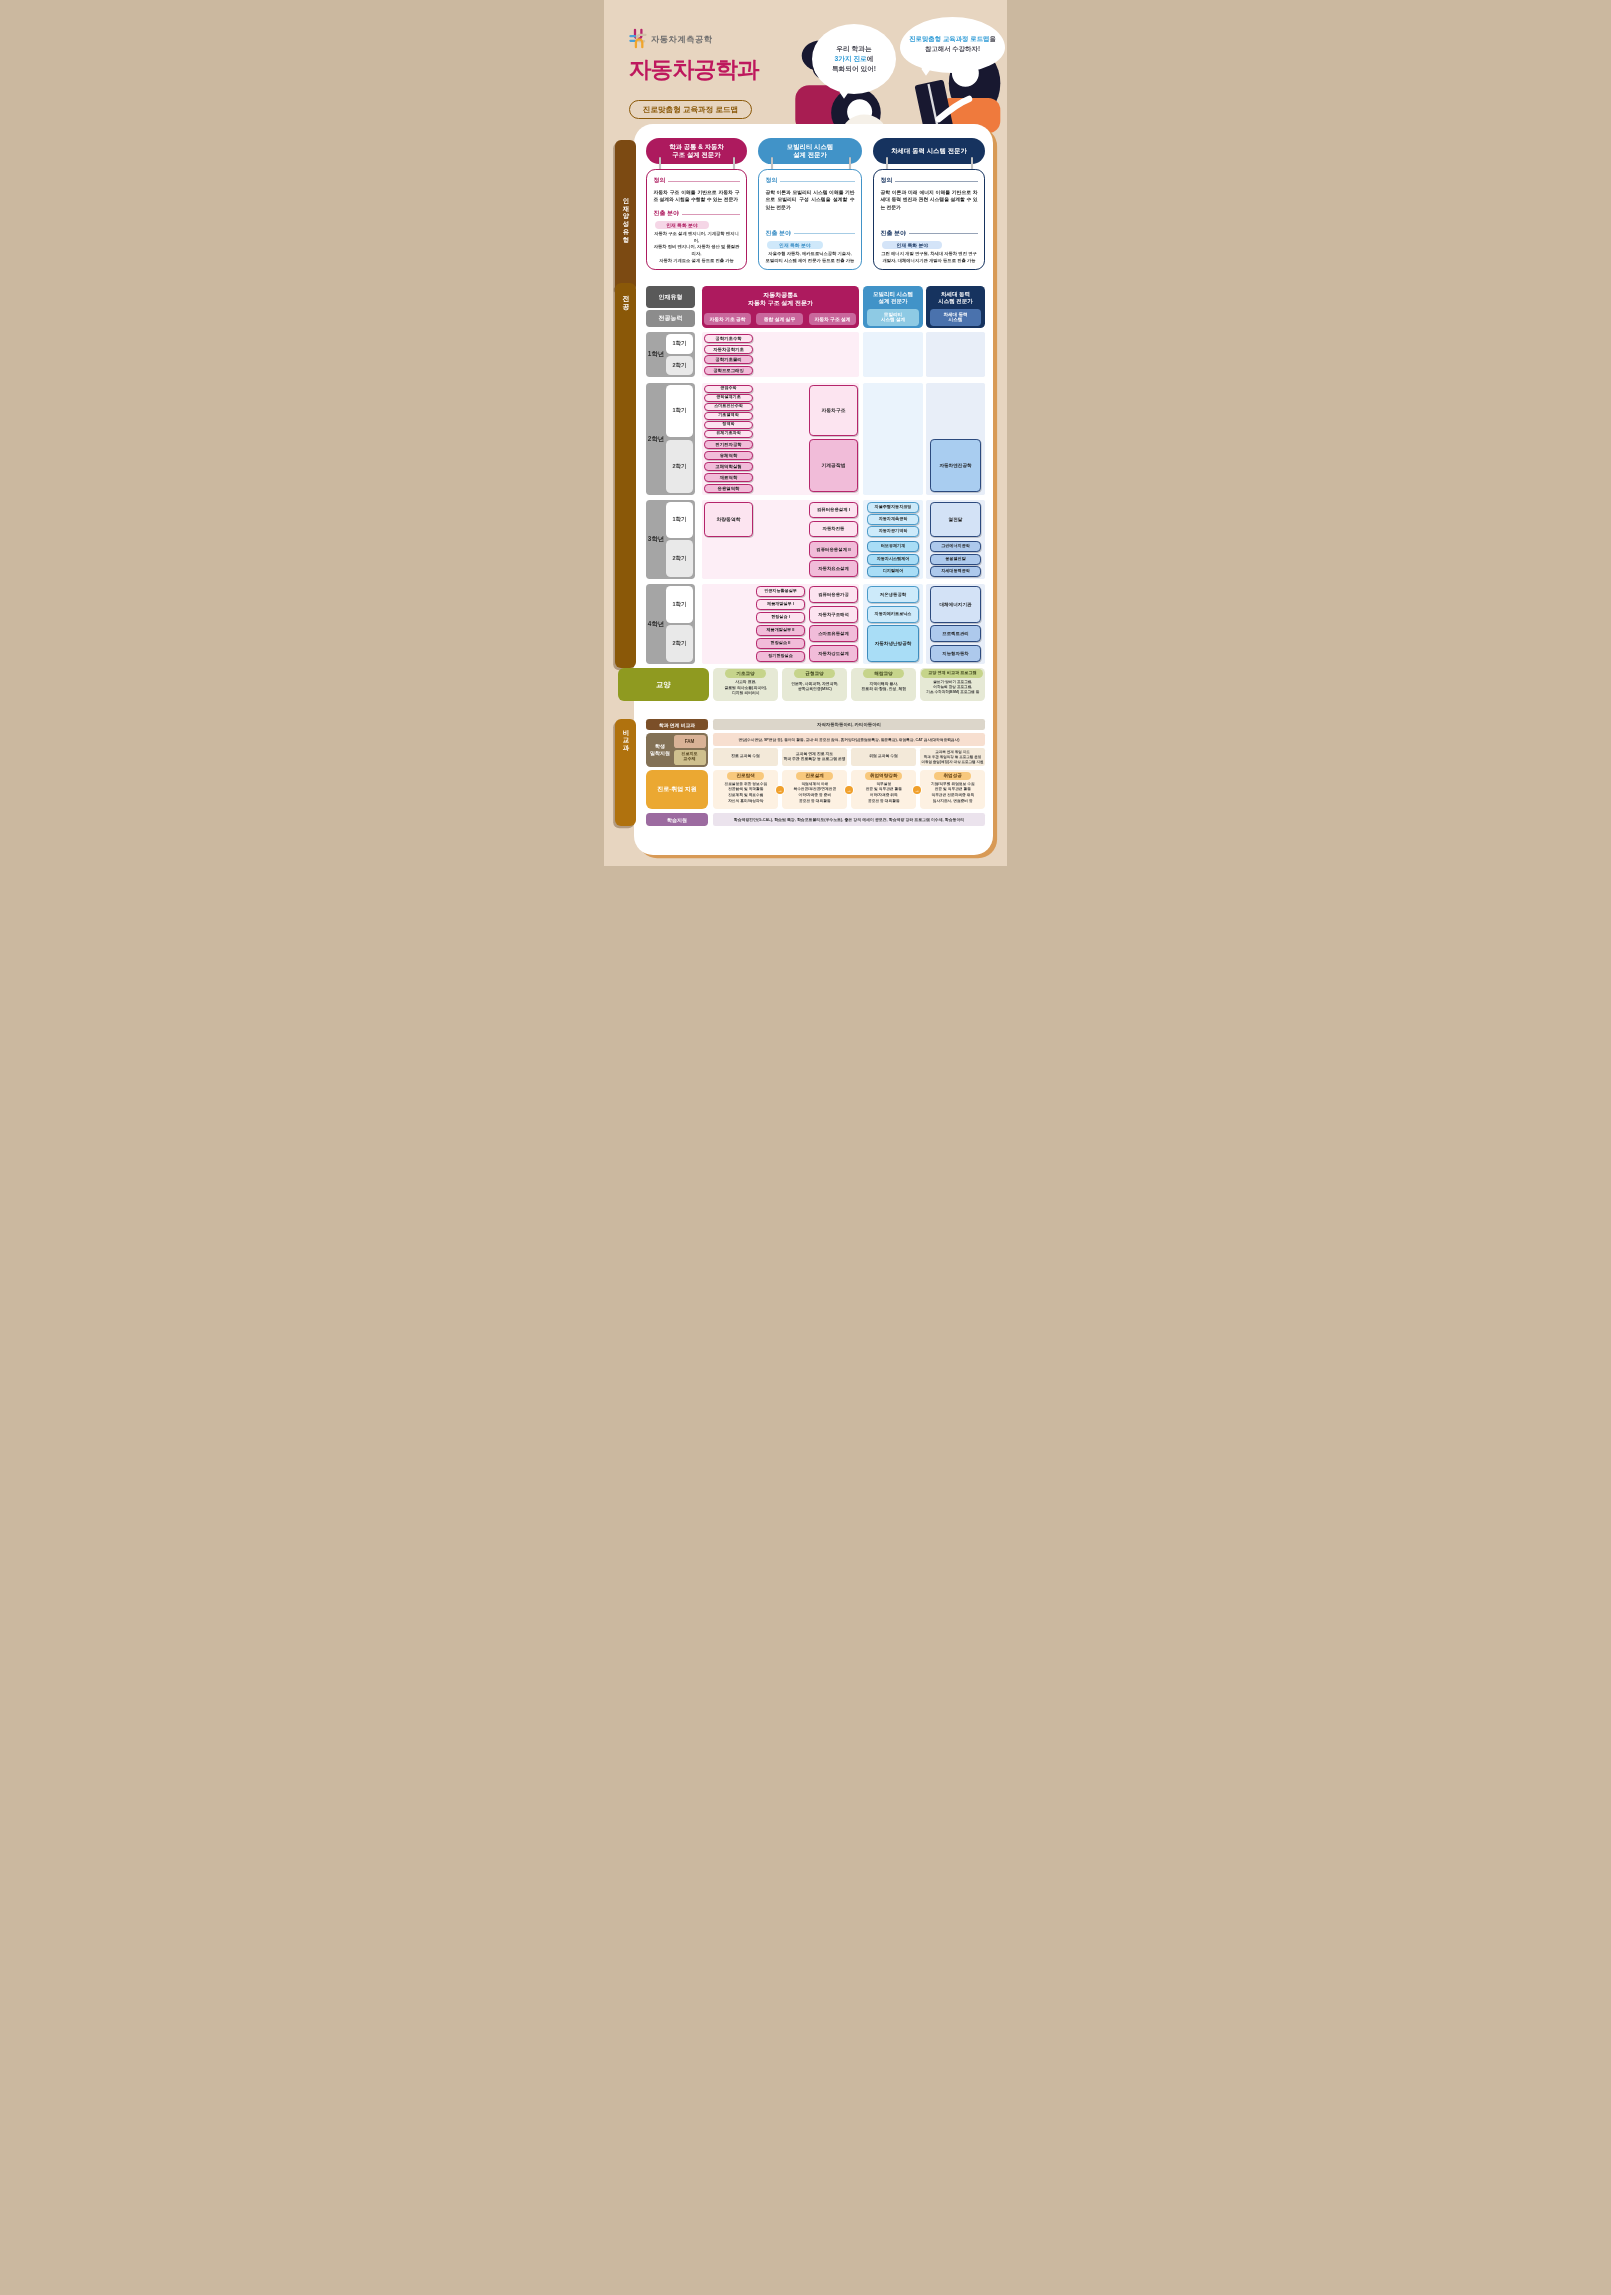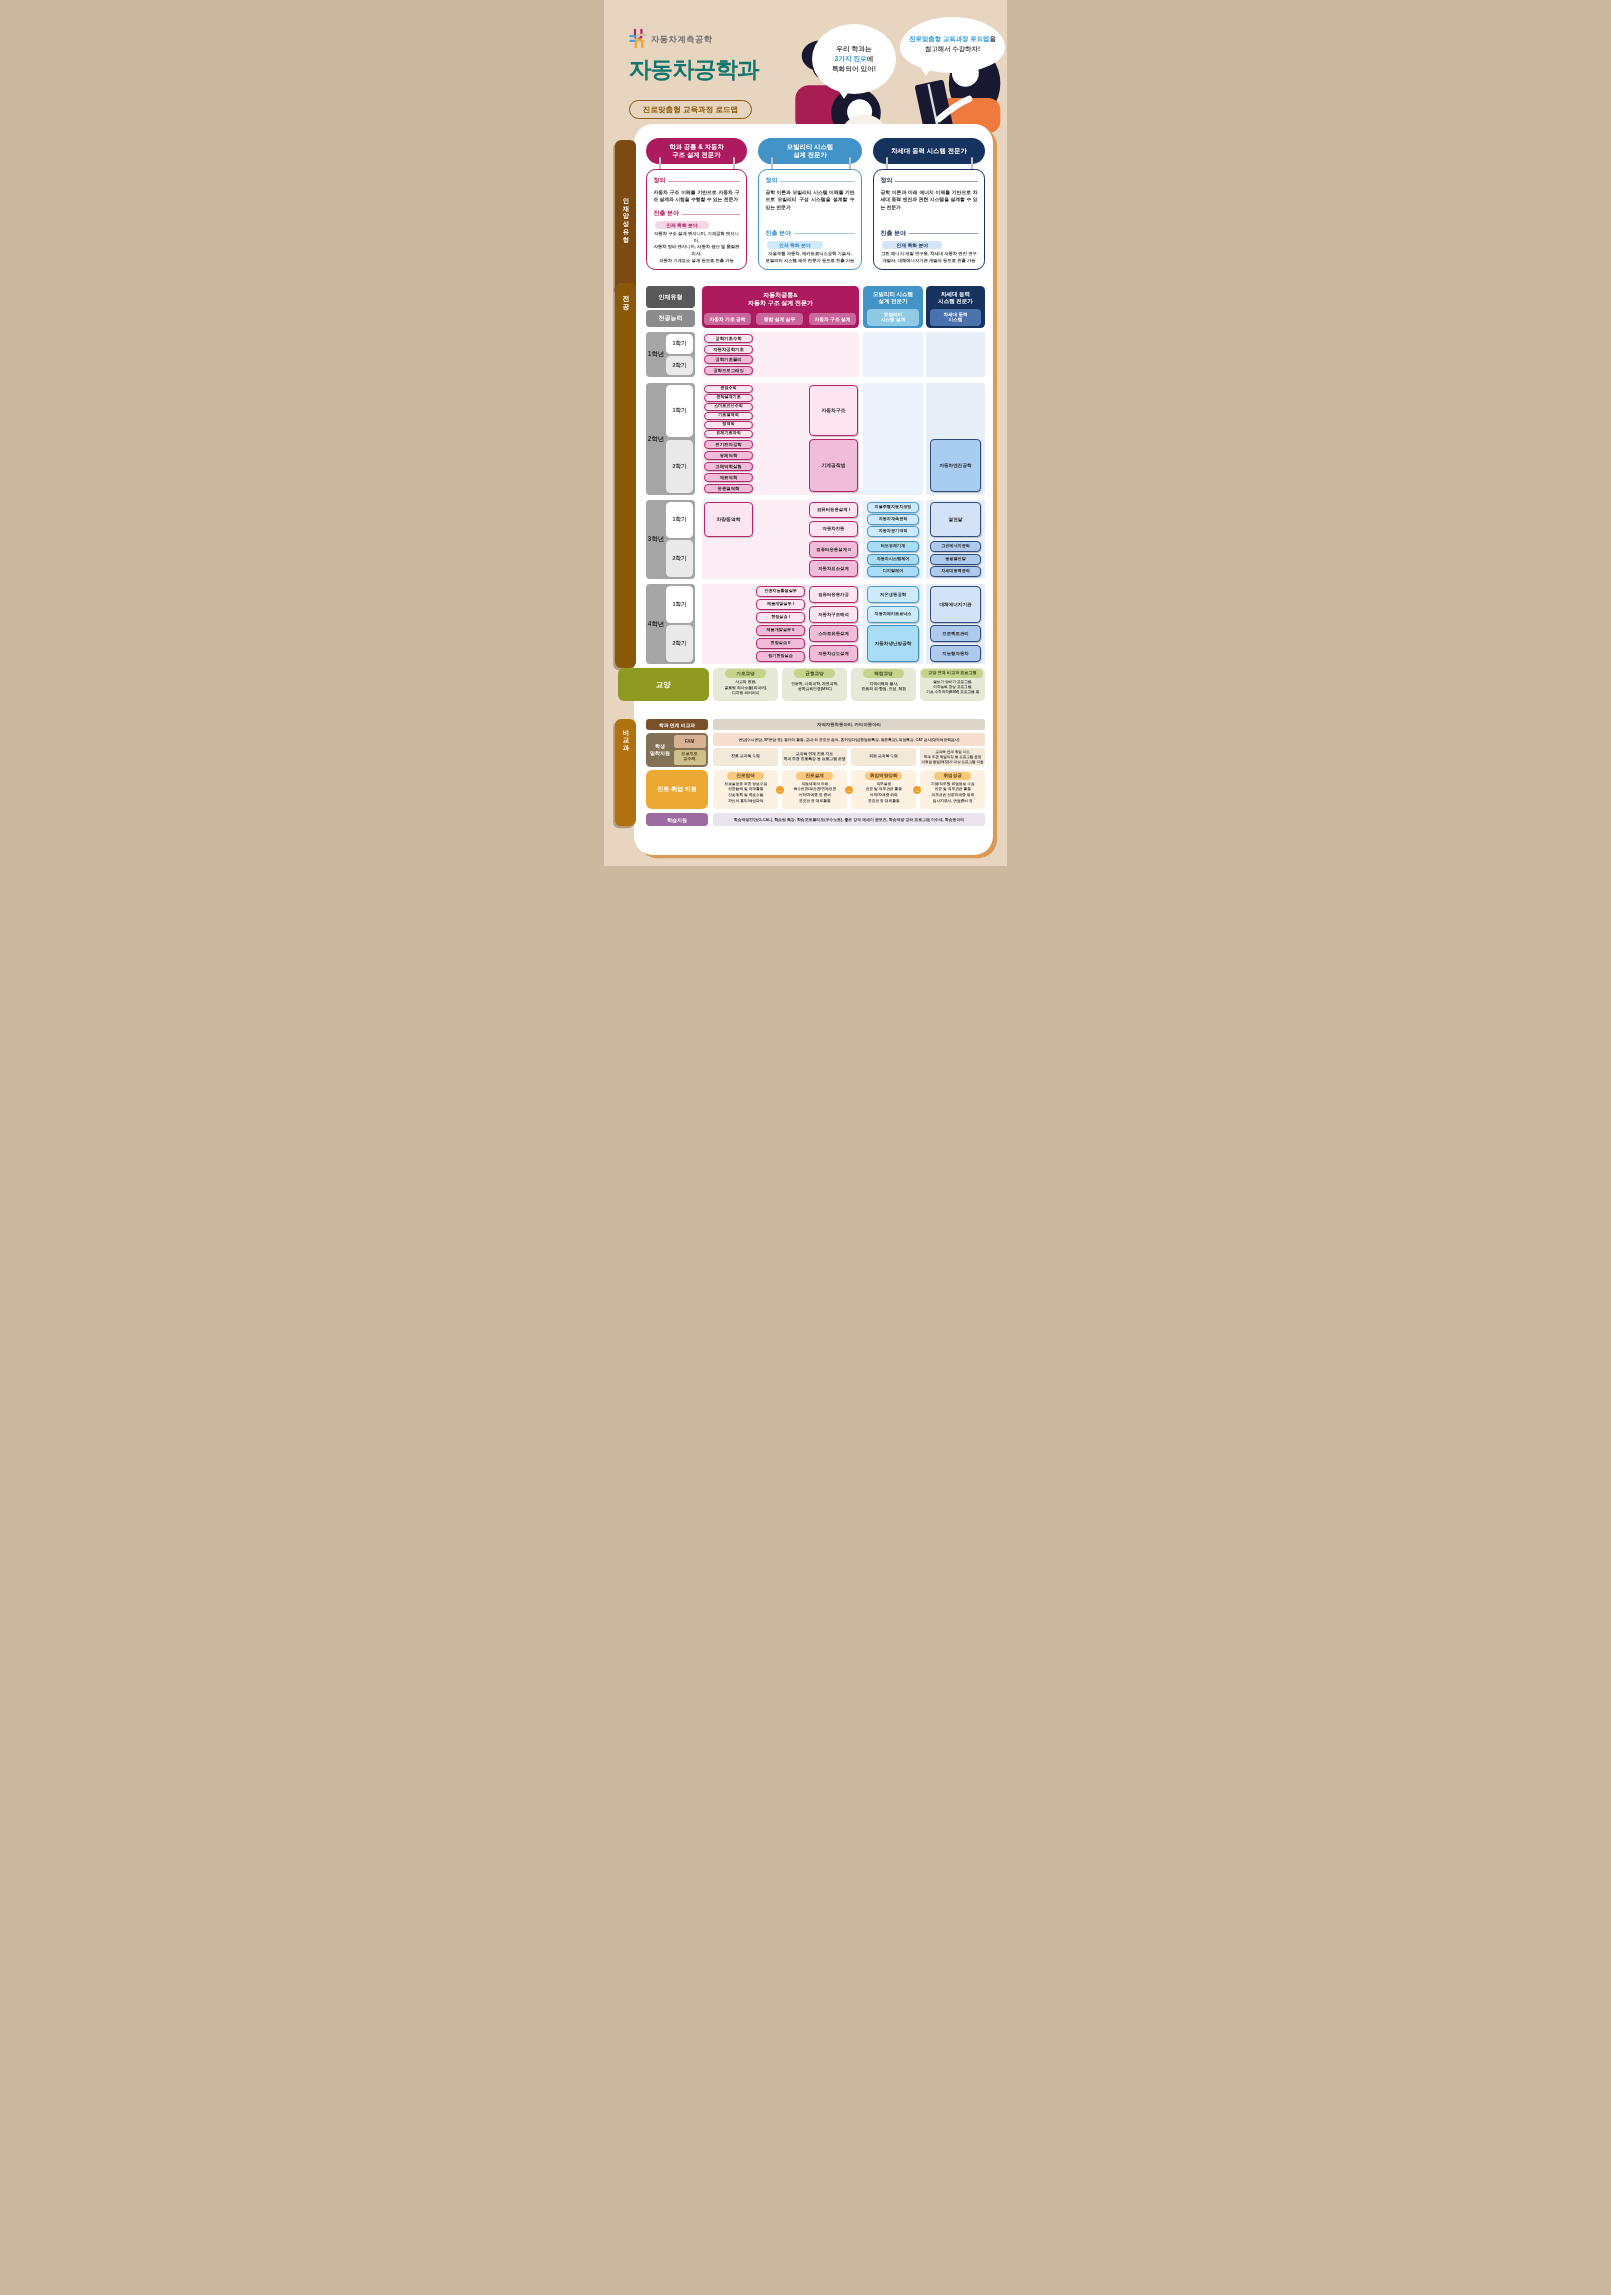--- a/index.html
+++ b/index.html
@@ -62,21 +62,21 @@
 
 <div id="stage">
 
   <svg class="abs" style="left:25px;top:27.5px" width="18.4" height="21" viewBox="0 0 40 46">
     <path d="M13,4 V17 a7,7 0 0 0 14,0 V4" fill="none" stroke="#b5256b" stroke-width="5" stroke-linecap="round"></path>
     <path d="M36,15 H24 a7,7 0 0 0 0,14 H33" fill="none" stroke="#cfc2a8" stroke-width="5" stroke-linecap="round"></path>
     <path d="M3,18 H13 M3,28 H13" fill="none" stroke="#4aa0d8" stroke-width="5" stroke-linecap="round"></path>
     <path d="M15,42 V32 a7,7 0 0 1 14,0 V42" fill="none" stroke="#f0a52c" stroke-width="5" stroke-linecap="round"></path>
   </svg>
   <div class="abs" style="left:47px;top:34px;font-size:8.3px;font-weight:bold;color:#6e6e6e;letter-spacing:0.5px;">자동차계측공학</div>
-  <div class="abs" style="left:25px;top:54px;font-size:22.5px;font-weight:900;color:#0f766e;letter-spacing:-0.9px;">자동차공학과</div>
+  <div class="abs" style="left:25px;top:54px;font-size:22.5px;font-weight:900;color:#be185d;letter-spacing:-0.9px;">자동차공학과</div>
   <div class="abs ctr" style="left:25px;top:100px;width:123px;height:19px;border:1.1px solid #8a5808;border-radius:10px;color:#8a5808;font-weight:bold;font-size:7.6px;">진로맞춤형 교육과정 로드맵</div>
 
   <svg class="abs" style="left:183px;top:28.5px" width="217" height="104" viewBox="0 0 472 226">
     <ellipse cx="72" cy="58" rx="40" ry="33" fill="#181830"></ellipse>
     <circle cx="84" cy="82" r="27" fill="#ffffff" stroke="#181830" stroke-width="3.5"></circle>
     <rect x="18" y="122" width="122" height="104" rx="30" fill="#a81d52"></rect>
     <circle cx="150" cy="182" r="54" fill="#181830"></circle>
     <circle cx="158" cy="180" r="29" fill="#ffffff" stroke="#181830" stroke-width="3.5"></circle>
     <path d="M120,226 a48,40 0 0 1 96,0 Z" fill="#f5f0e8"></path>
     <ellipse cx="408" cy="118" rx="56" ry="74" fill="#181830"></ellipse>

